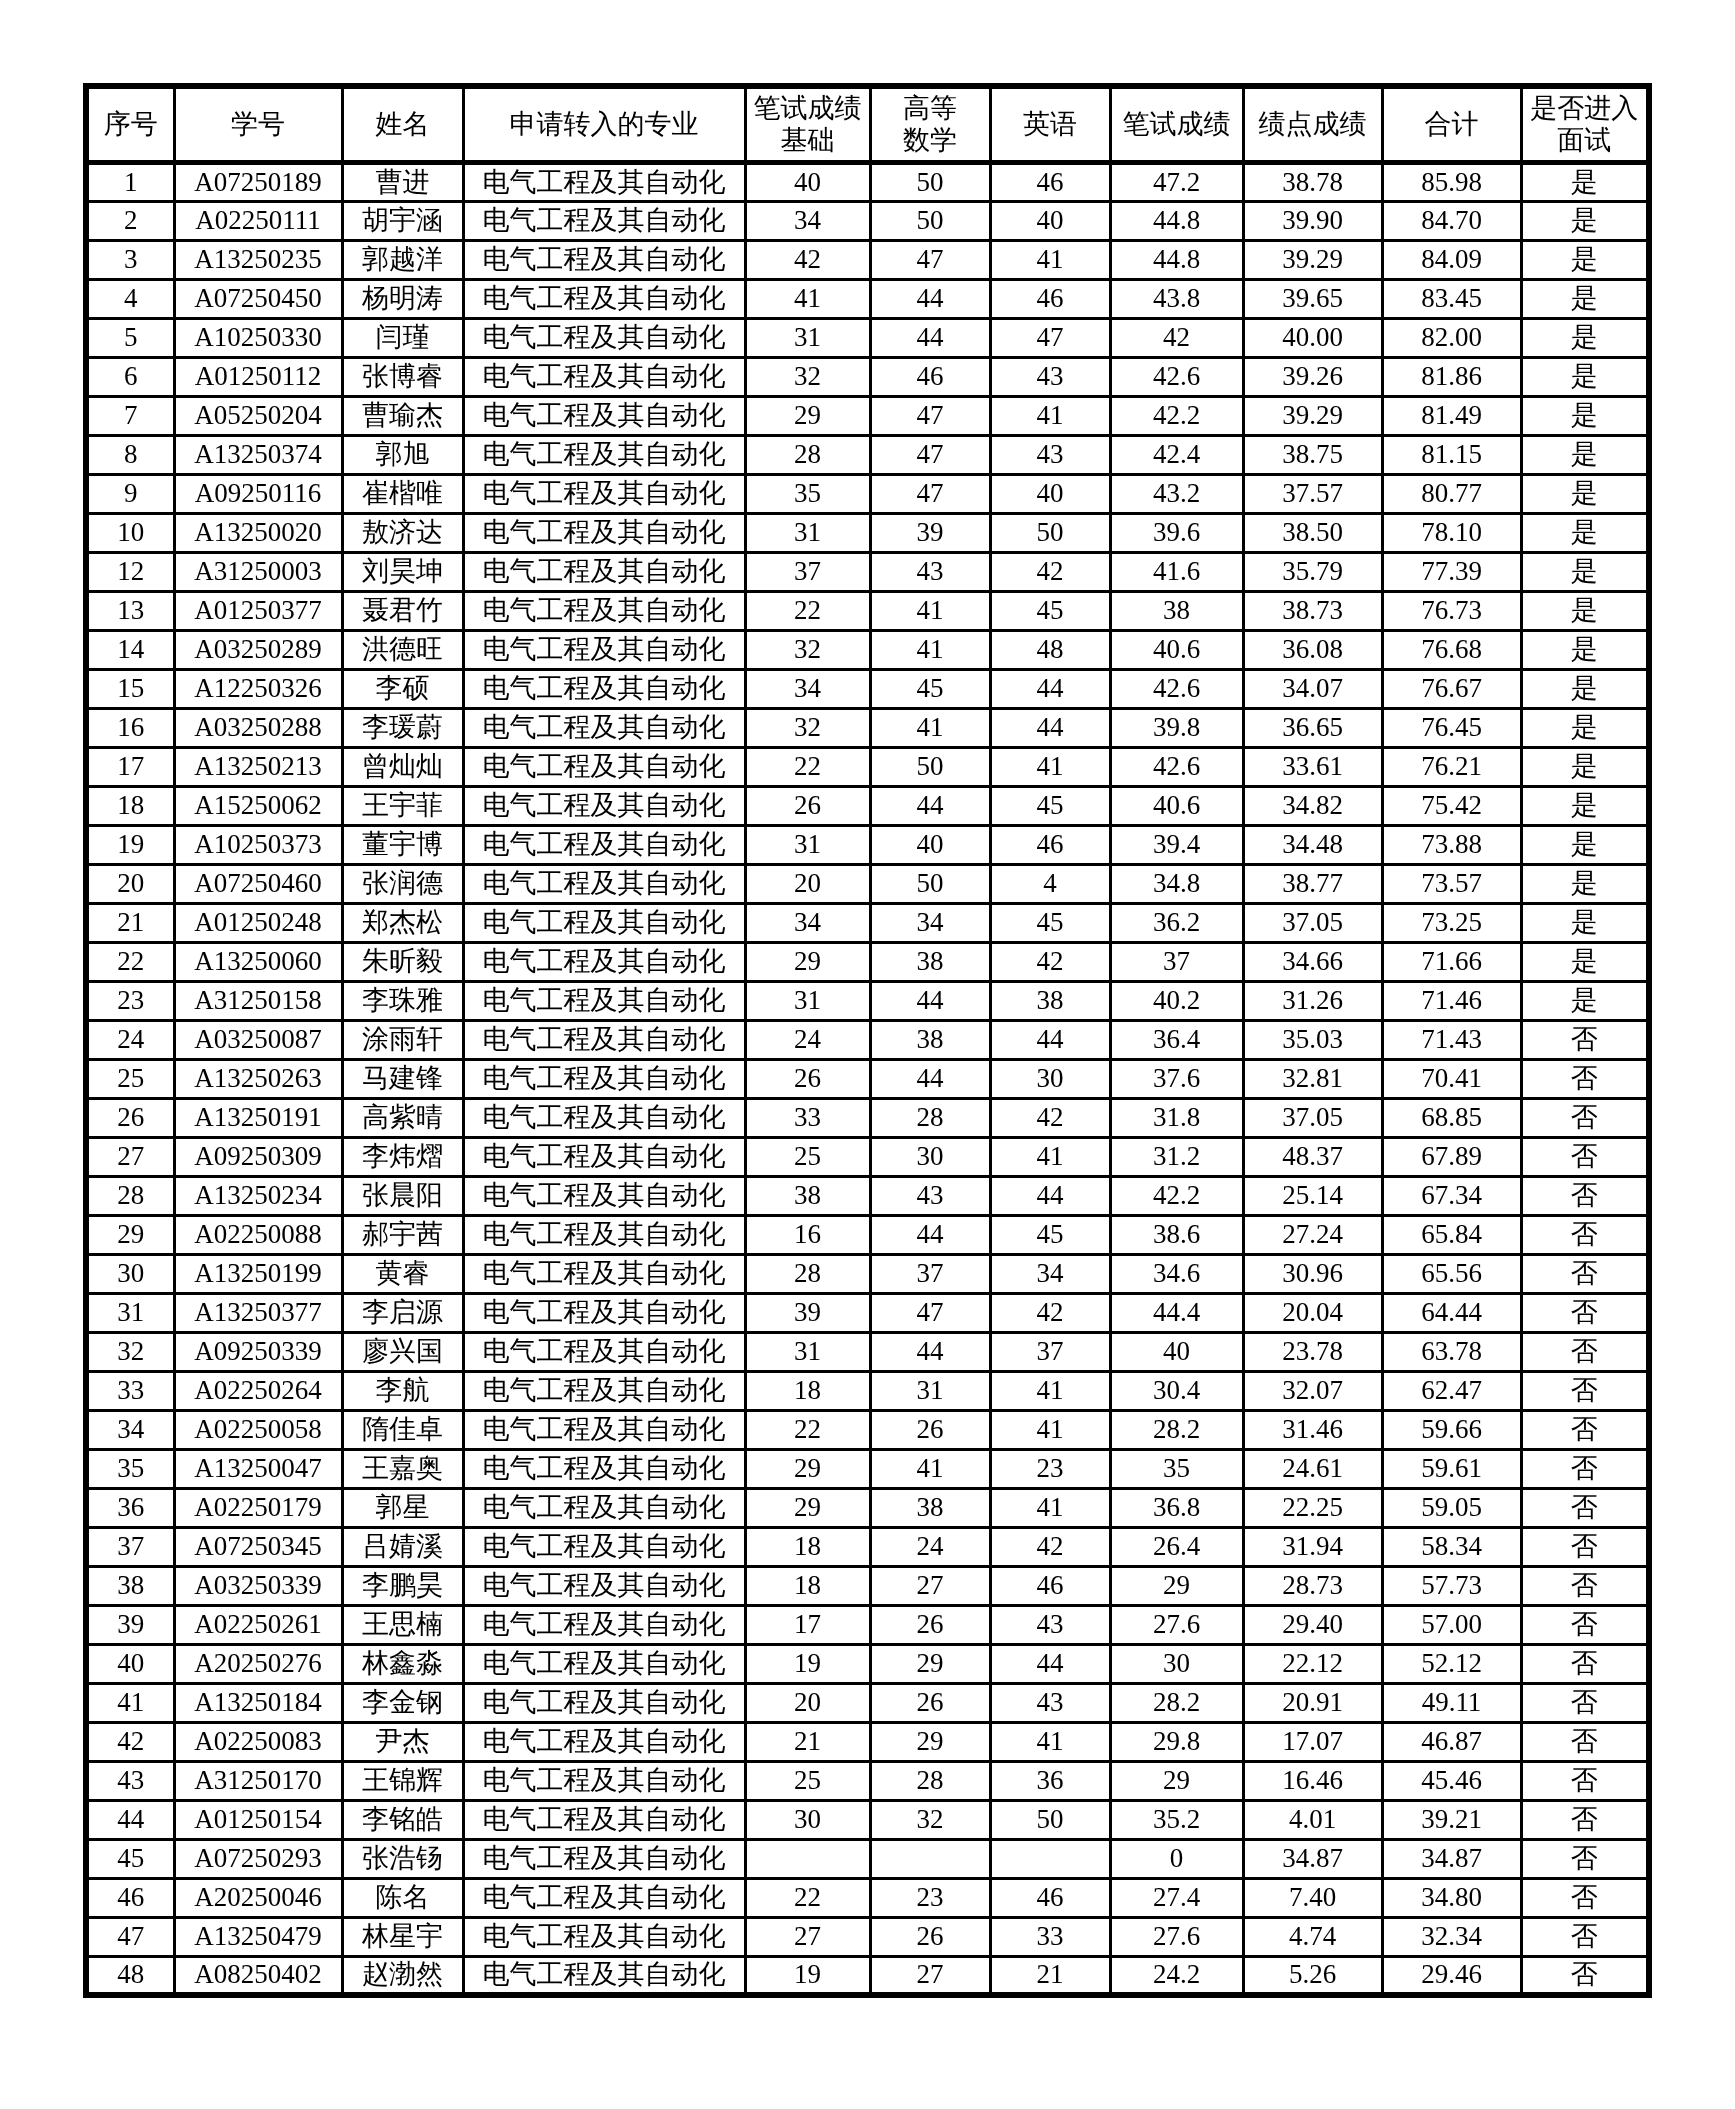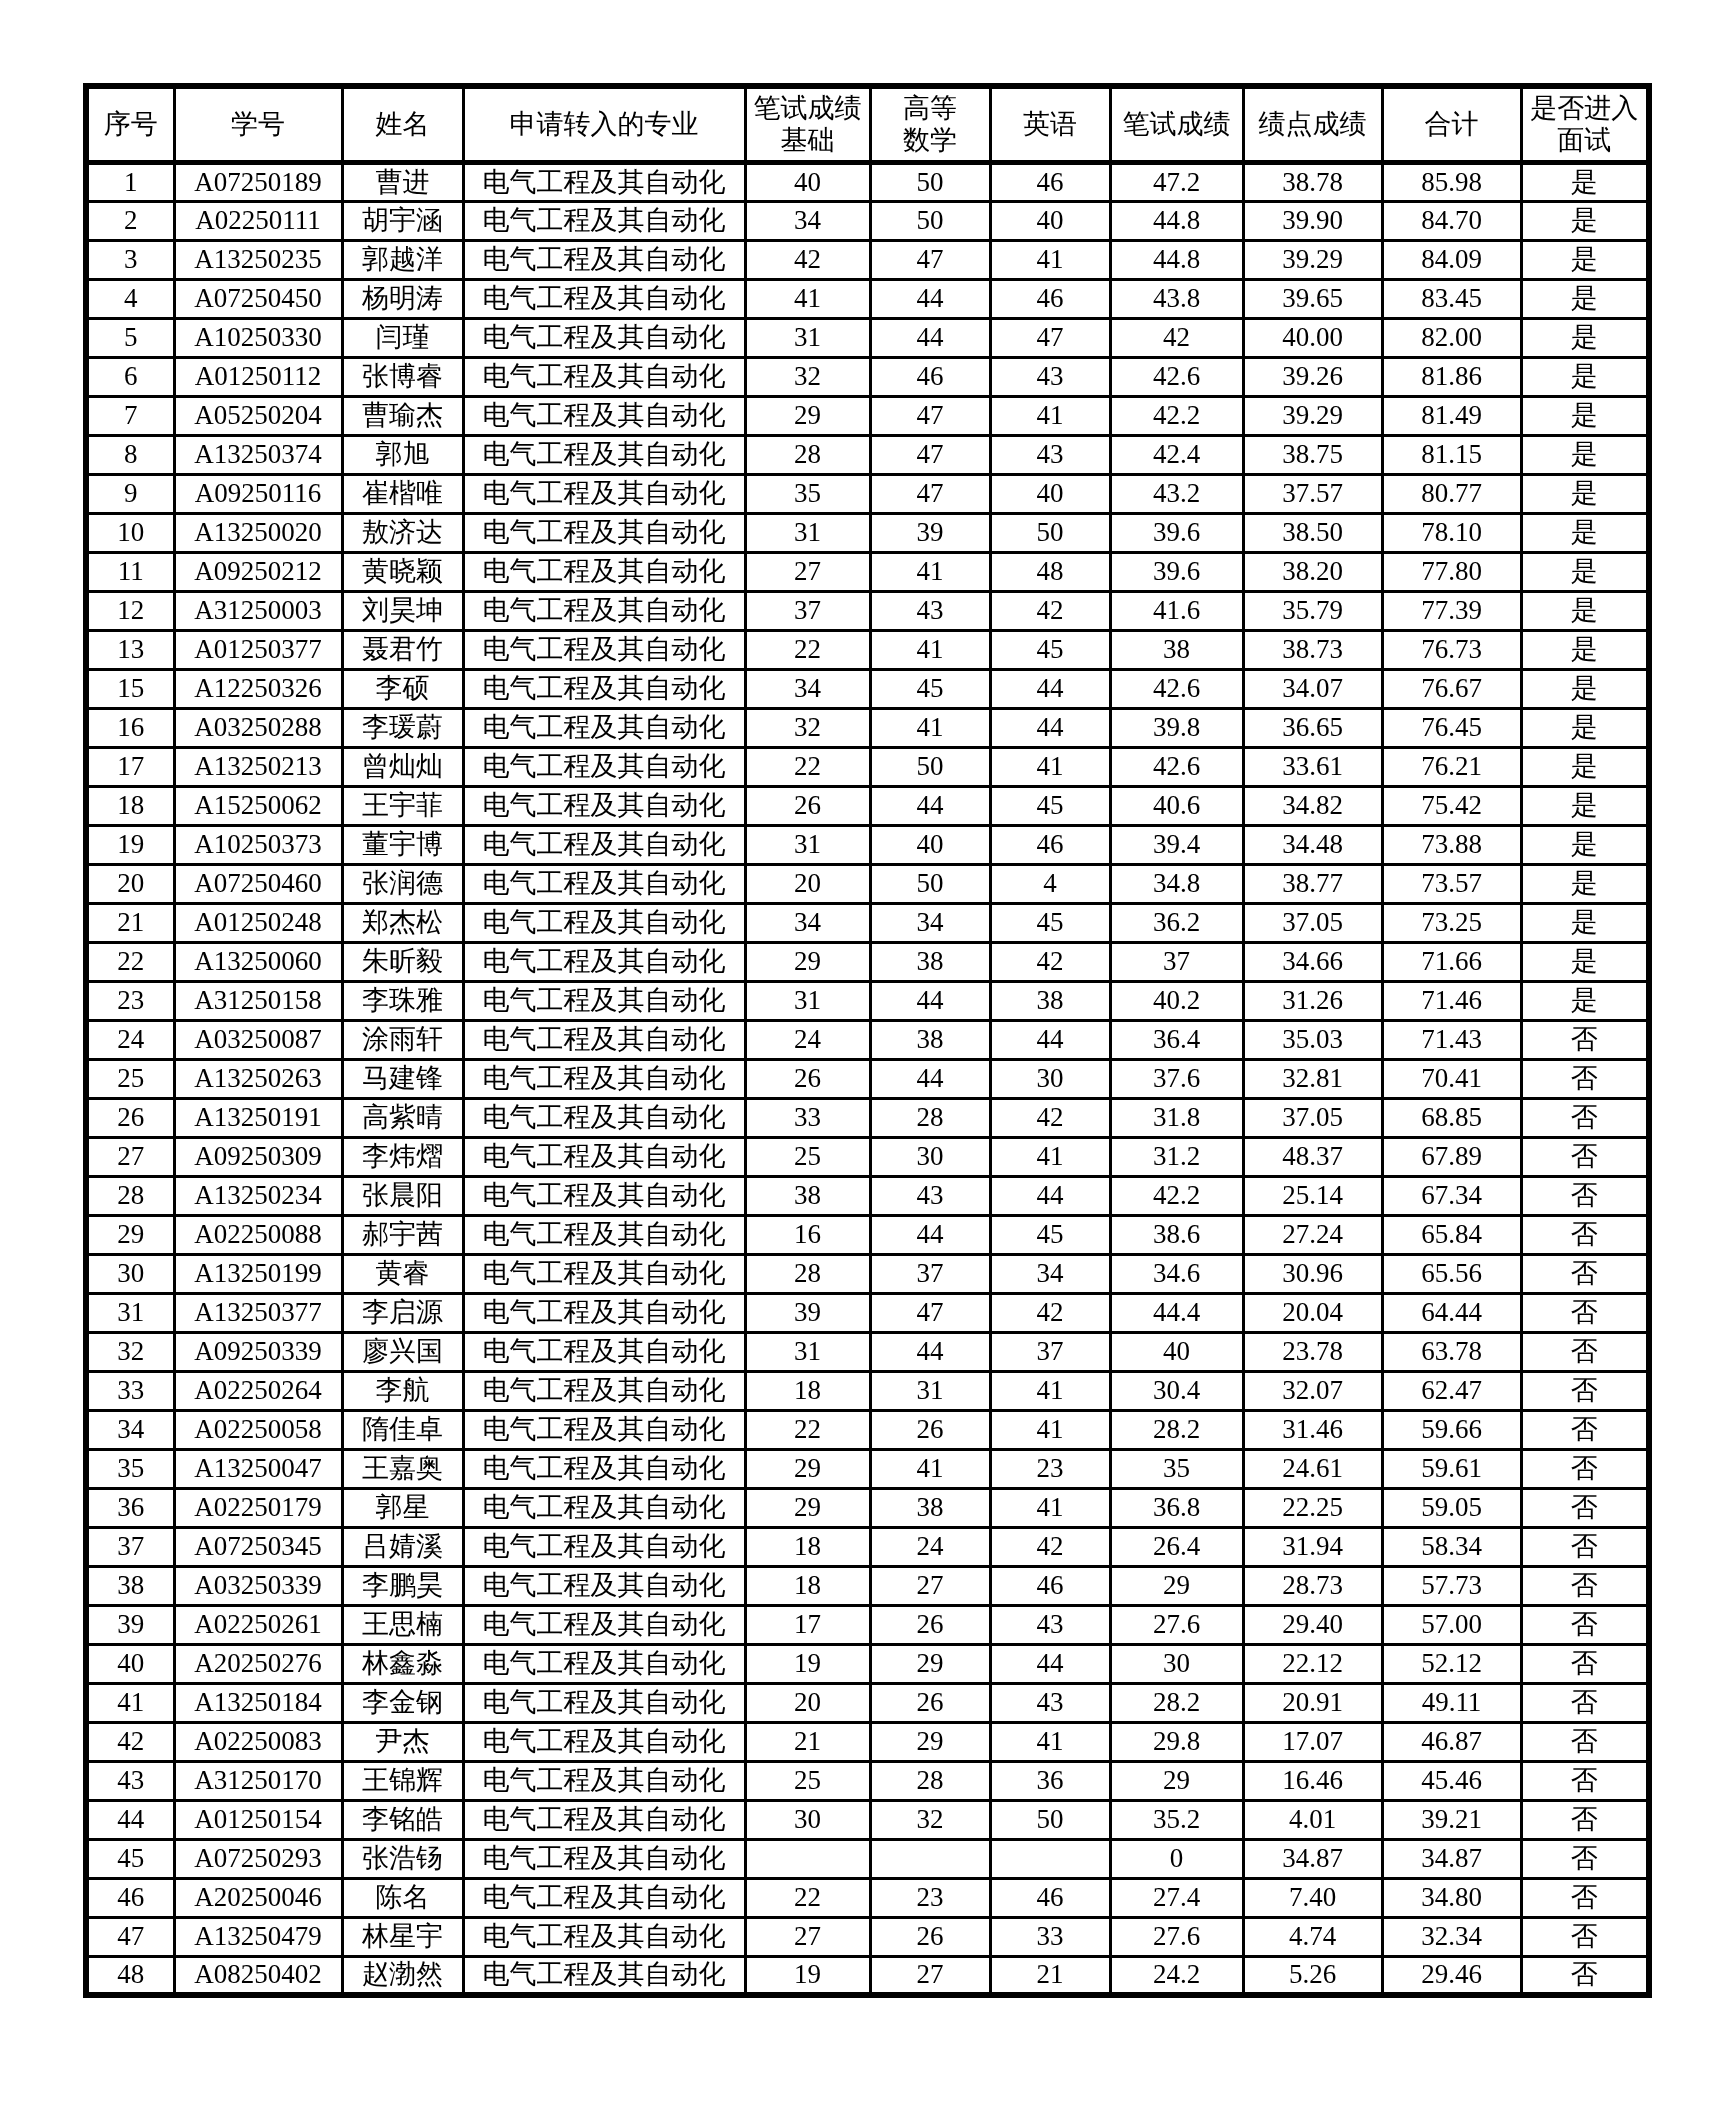--- a/index.html
+++ b/index.html
@@ -222,33 +222,20 @@
           <td>电气工程及其自动化</td>
           <td>31</td>
           <td>39</td>
           <td>50</td>
           <td>39.6</td>
           <td>38.50</td>
           <td>78.10</td>
           <td>是</td>
         </tr>
         <tr>
-          <td>11</td>
-          <td>A09250212</td>
-          <td>黄晓颖</td>
-          <td>电气工程及其自动化</td>
-          <td>27</td>
-          <td>41</td>
-          <td>48</td>
-          <td>39.6</td>
-          <td>38.20</td>
-          <td>77.80</td>
-          <td>是</td>
-        </tr>
-        <tr>
           <td>12</td>
           <td>A31250003</td>
           <td>刘昊坤</td>
           <td>电气工程及其自动化</td>
           <td>37</td>
           <td>43</td>
           <td>42</td>
           <td>41.6</td>
           <td>35.79</td>
           <td>77.39</td>
@@ -261,20 +248,33 @@
           <td>电气工程及其自动化</td>
           <td>22</td>
           <td>41</td>
           <td>45</td>
           <td>38</td>
           <td>38.73</td>
           <td>76.73</td>
           <td>是</td>
         </tr>
         <tr>
+          <td>14</td>
+          <td>A03250289</td>
+          <td>洪德旺</td>
+          <td>电气工程及其自动化</td>
+          <td>32</td>
+          <td>41</td>
+          <td>48</td>
+          <td>40.6</td>
+          <td>36.08</td>
+          <td>76.68</td>
+          <td>是</td>
+        </tr>
+        <tr>
           <td>15</td>
           <td>A12250326</td>
           <td>李硕</td>
           <td>电气工程及其自动化</td>
           <td>34</td>
           <td>45</td>
           <td>44</td>
           <td>42.6</td>
           <td>34.07</td>
           <td>76.67</td>

